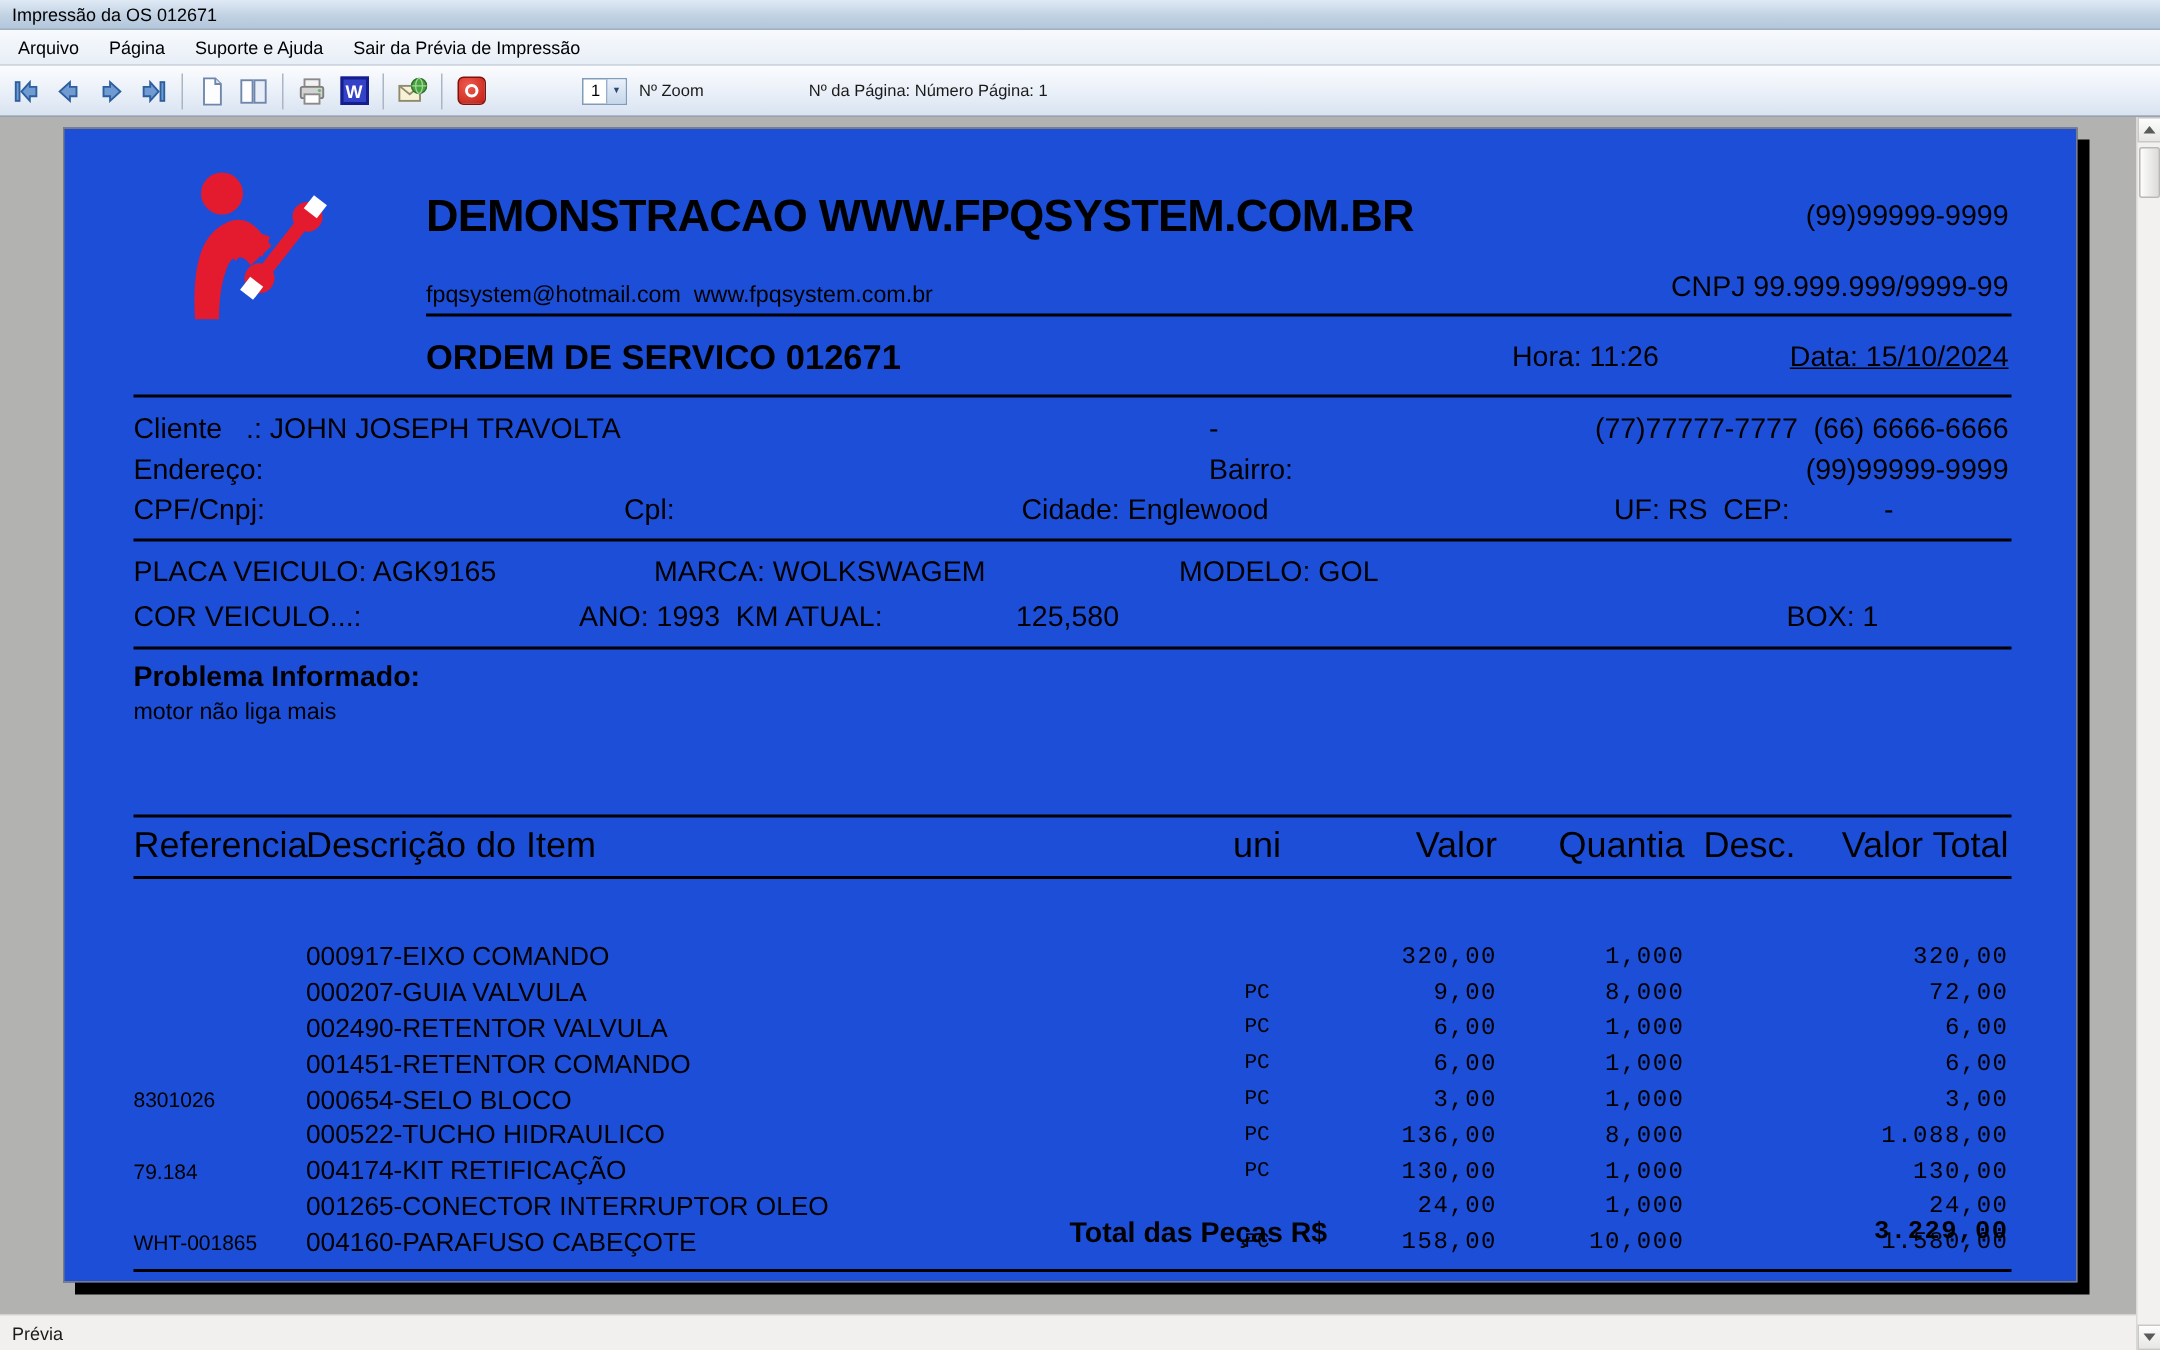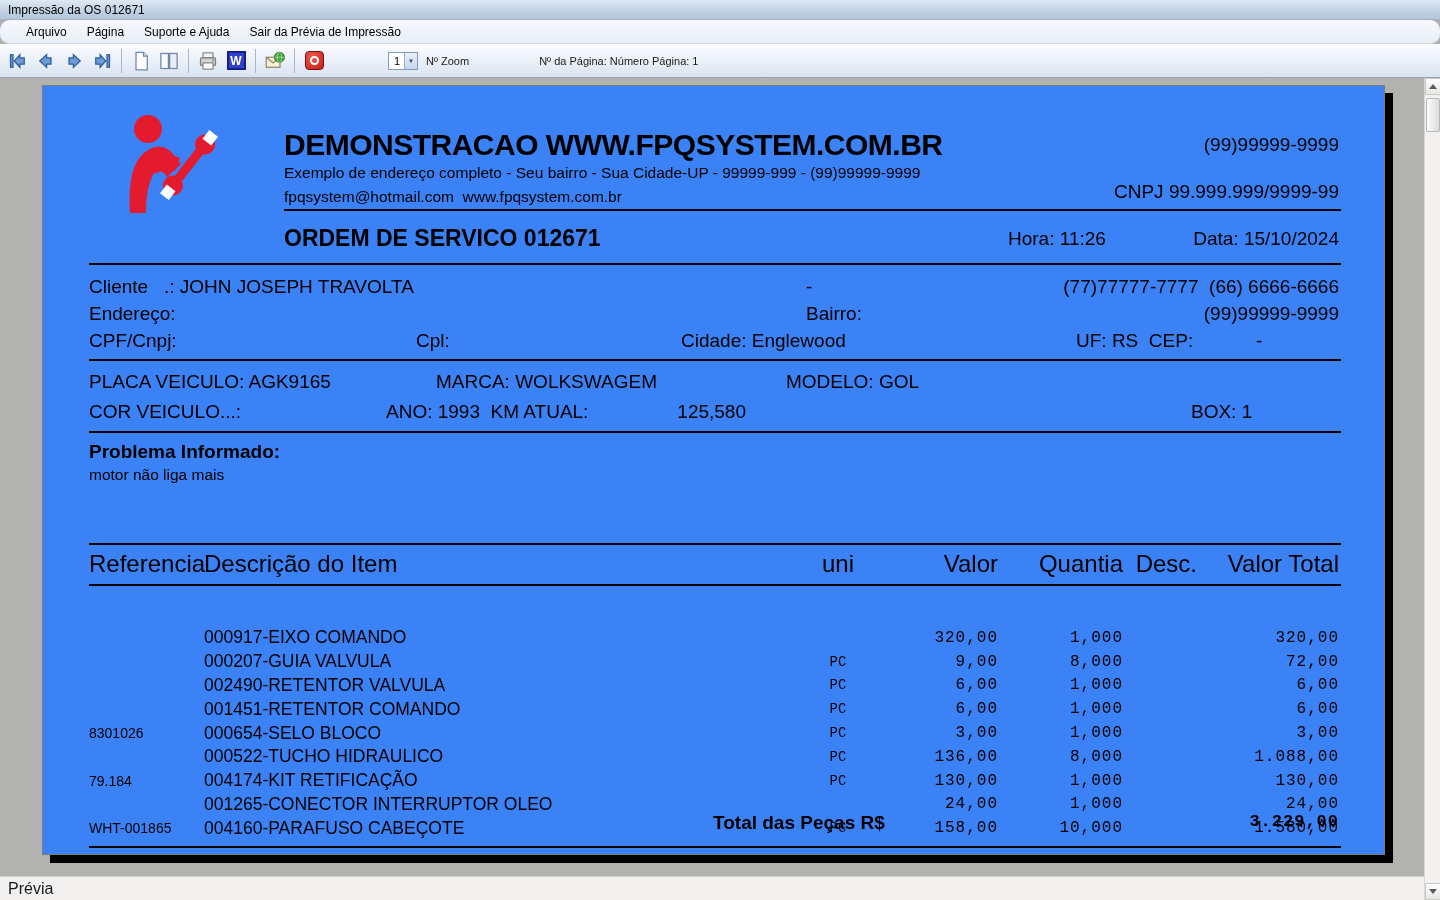--- a/index.html
+++ b/index.html
@@ -8,40 +8,40 @@
 
   
   .titlebar { position:absolute; top:0; left:0; width:100%; height:20px;
     background:linear-gradient(#dfe9f5,#bfd0e2 60%,#b4c7db); border-bottom:1px solid #9fb1c5;
     display:flex; align-items:center; padding-left:8px; }
   .titlebar span { font-size:12px; color:#000; }
 
   
   .menubar { position:absolute; top:20px; left:0; width:100%; height:24px;
     background:linear-gradient(#f7fafd,#e8eef7); border-bottom:1px solid #d4dce8;
-    display:flex; align-items:center; padding-left:16px;border-radius:10px; }
+    display:flex; align-items:center; padding-left:2px; }
   .menu-item { font-size:12px; color:#000; padding:3px 10px; cursor:default; }
 
   
   .toolbar { position:absolute; top:44px; left:0; width:100%; height:34px;
     background:linear-gradient(#fbfcfe,#e9eff8 55%,#d8e3f1); border-bottom:1px solid #98a4b4;
     display:flex; align-items:center; }
   .tbtn { width:28px; height:26px; display:flex; align-items:center; justify-content:center; border:1px solid transparent; border-radius:3px; }
   .tsep { width:1px; height:24px; background:#aab6c6; margin:0 5px; }
   .tlabel { font-size:11px; color:#1a1a1a; }
   .zoombox { width:30px; height:18px; background:#fff; border:1px solid #7f9db9; display:flex; align-items:center; margin-left:60px; }
   .zoomval { flex:1; font-size:11px; padding-left:5px; }
   .zoomarrow { width:13px; height:100%; background:linear-gradient(#e9f0fa,#c6d7ec); border-left:1px solid #9ab0ca;
     display:flex; align-items:center; justify-content:center; font-size:6px; color:#2b4a6e; }
   .pageinfo { margin-left:70px; }
   .nzoom { margin-left:8px; }
 
   
   .preview { position:absolute; top:78px; left:0; width:1424px; height:798px; background:#b2b2b1; }
-  .page { position:absolute; left:42px; top:7px; width:1343px; height:770px; background:#3b82f6;
+  .page { position:absolute; left:42px; top:7px; width:1343px; height:770px; background:#1d4ed8;
     border:1px solid #7c7c7c; box-shadow:8px 8px 0 0 #000; }
 
   .abs { position:absolute; white-space:pre; color:#000; }
   .docline { position:absolute; height:2px; background:#000; }
 
   .d-title  { font-size:30px; font-weight:bold; letter-spacing:-0.5px; }
   .fs19 { font-size:19px; }
   .fs15 { font-size:15.5px; }
   .bold { font-weight:bold; }
   .rt { right:45px; text-align:right; }
@@ -68,21 +68,21 @@
   .sbtn.up { top:0; }
   .sbtn.down { bottom:0; }
   .sthumb { position:absolute; left:1px; top:20px; width:14px; height:34px;
     background:linear-gradient(90deg,#fdfdfd,#dcdbd9); border:1px solid #b9b8b6; border-radius:2px; }
   .tri-up    { width:0; height:0; border-left:4px solid transparent; border-right:4px solid transparent; border-bottom:5px solid #5a5a58; }
   .tri-down  { width:0; height:0; border-left:4px solid transparent; border-right:4px solid transparent; border-top:5px solid #5a5a58; }
 
   
   .statusbar { position:absolute; bottom:0; left:0; width:1424px; height:24px; background:#f1f0ee;
     border-top:1px solid #d3d2d0; display:flex; align-items:center; padding-left:8px; }
-  .statusbar span { font-size:16px; color:#1b1b1b; }
+  .statusbar span { font-size:12px; color:#1b1b1b; }
 
   .icon16 { width:20px; height:20px; display:block; }
   .wordicon { width:19px; height:19px; background:#3442c8; border:2px solid #141e8c; color:#fff;
     font-weight:bold; font-size:12px; display:flex; align-items:center; justify-content:center; }
   .stopicon { width:19px; height:19px; background:radial-gradient(circle at 35% 30%, #f0594f, #c21f14); border:1px solid #7e120a;
     border-radius:4px; display:flex; align-items:center; justify-content:center; }
   .stopring { width:9px; height:9px; border:2px solid #fff; border-radius:50%; }
 </style>
 </head>
 <body>
@@ -187,29 +187,28 @@
             <circle cx="70" cy="78" r="10"></circle>
           </g>
           <g transform="rotate(38 70 52)" fill="#ffffff">
             <rect x="64.5" y="12" width="11" height="11"></rect>
             <rect x="64.5" y="81" width="11" height="11"></rect>
           </g>
         </g>
       </svg>
 
       <span class="abs d-title" style="left:241px; top:42px;">DEMONSTRACAO WWW.FPQSYSTEM.COM.BR</span>
-      <span class="abs fs15" style="left:241px; top:78px;">Exemplo de endereço completo - Seu bairro - Sua Cidade-UP - 99999-999 - (99)99999-9999</span>
       <span class="abs fs15" style="left:241px; top:102px;">fpqsystem@hotmail.com  www.fpqsystem.com.br</span>
       <span class="abs fs19 rt" style="top:48px;">(99)99999-9999</span>
       <span class="abs fs19 rt" style="top:95px;">CNPJ 99.999.999/9999-99</span>
       <div class="docline" style="left:241px; top:123px; width:1057px;"></div>
 
       <span class="abs bold" style="left:241px; top:139px; font-size:23px;">ORDEM DE SERVICO 012671</span>
       <span class="abs fs19" style="left:965px; top:142px;">Hora: 11:26</span>
-      <span class="abs fs19 rt" style="top:142px;">Data: 15/10/2024</span>
+      <span class="abs fs19 rt" style="top:142px;text-decoration:underline;">Data: 15/10/2024</span>
       <div class="docline" style="left:46px; top:177px; width:1252px;"></div>
 
       <span class="abs fs19" style="left:46px; top:190px;">Cliente   .: JOHN JOSEPH TRAVOLTA</span>
       <span class="abs fs19" style="left:763px; top:190px;">-</span>
       <span class="abs fs19 rt" style="top:190px;">(77)77777-7777  (66) 6666-6666</span>
 
       <span class="abs fs19" style="left:46px; top:217px;">Endereço:</span>
       <span class="abs fs19" style="left:763px; top:217px;">Bairro:</span>
       <span class="abs fs19 rt" style="top:217px;">(99)99999-9999</span>
 

